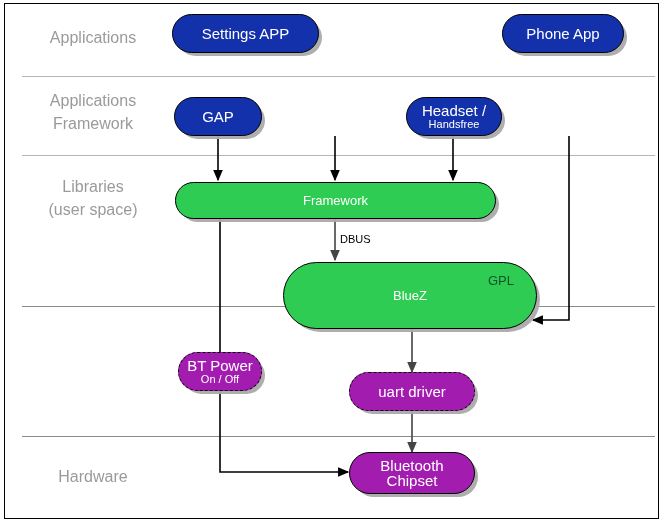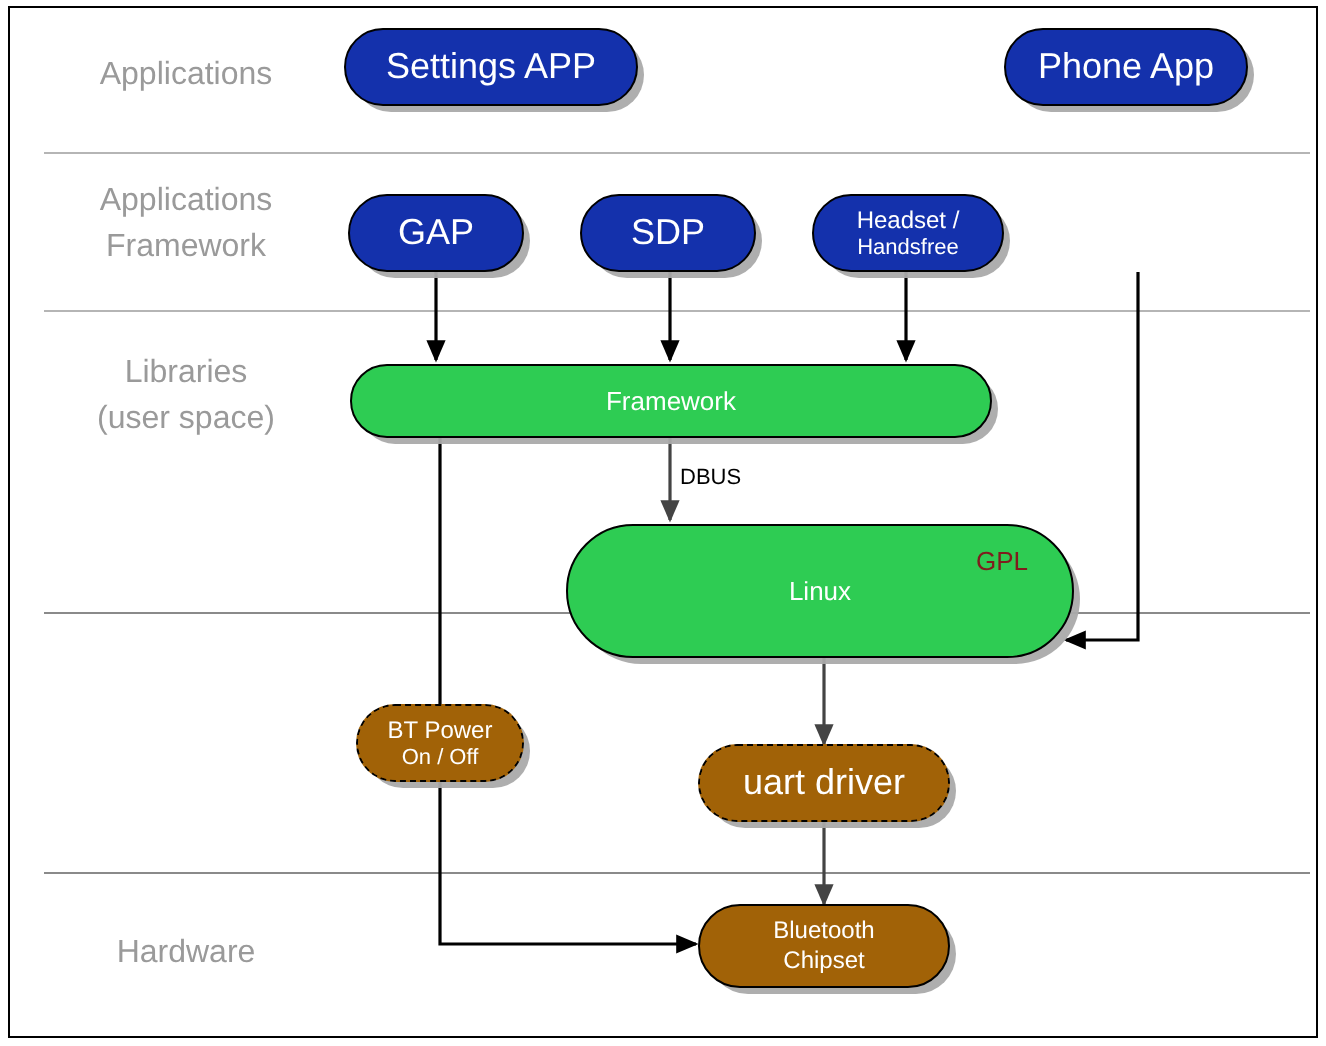--- a/index.html
+++ b/index.html
@@ -61,30 +61,30 @@
     justify-content: center;
     text-align: center;
     color: #ffffff;
     border-radius: 999px;
     border: 1px solid #000000;
     box-shadow: 4px 4px 0px -1px rgba(170,170,170,0.95);
     z-index: 5;
   }
   .node.blue { background: #1431ac; }
   .node.green { background: #2ecc53; }
-  .node.red { background: #a16207; }
+  .node.red { background: #a21caf; }
   .node.dashed { border-style: dashed; }
-  .node .line1 { font-size: 12px; line-height: 15px; }
+  .node .line1 { font-size: 15px; line-height: 15px; }
   .node .line2 { font-size: 11px; line-height: 13px; }
-  .node .single { font-size: 18px; line-height: 15px; }
+  .node .single { font-size: 15px; line-height: 15px; }
   .node.green .single { font-size: 13px; }
 
   .corner-tag {
     position: absolute;
-    color: #7f1d1d;
+    color: #14532d;
     font-size: 13px;
     line-height: 15px;
   }
   .edge-label {
     position: absolute;
     color: #000000;
     font-size: 11px;
     line-height: 14px;
   }
 </style>
@@ -143,37 +143,34 @@
   </div>
 
   <div class="node blue" style="left:502px; top:14px; width:122px; height:39px;">
     <span class="single">Phone App</span>
   </div>
 
   <div class="node blue" style="left:174px; top:97px; width:88px; height:39px;">
     <span class="single">GAP</span>
   </div>
 
-  <div class="node blue" style="left:290px; top:97px; width:88px; height:39px;">
-    <span class="single">SDP</span>
-  </div>
 
   <div class="node blue" style="left:406px; top:97px; width:96px; height:39px;">
     <span class="line1">Headset /</span>
     <span class="line2">Handsfree</span>
   </div>
 
 
   <div class="node green" style="left:175px; top:182px; width:321px; height:37px;">
     <span class="single">Framework</span>
   </div>
 
   <div class="node green" style="left:283px; top:262px; width:254px; height:67px;">
     <span class="corner-tag" style="right:22px; top:10px;">GPL</span>
-    <span class="single">Linux</span>
+    <span class="single">BlueZ</span>
   </div>
 
   <div class="edge-label" style="left:340px; top:232px;">DBUS</div>
 
   <div class="node red dashed" style="left:178px; top:352px; width:84px; height:39px;">
     <span class="line1">BT Power</span>
     <span class="line2">On / Off</span>
   </div>
 
   <div class="node red dashed" style="left:349px; top:372px; width:126px; height:39px;">

